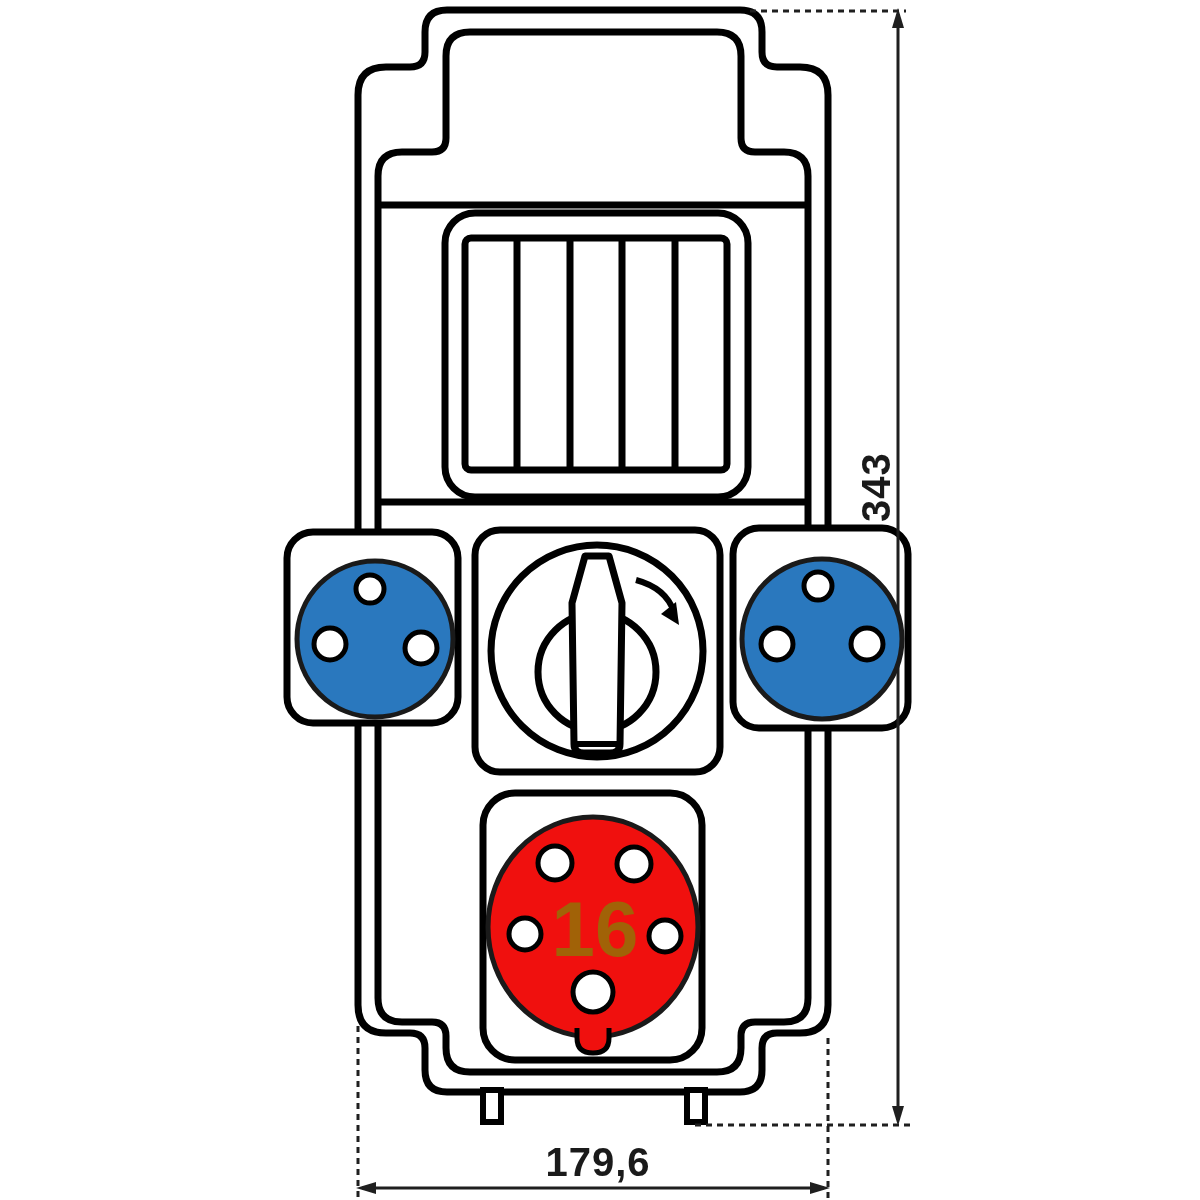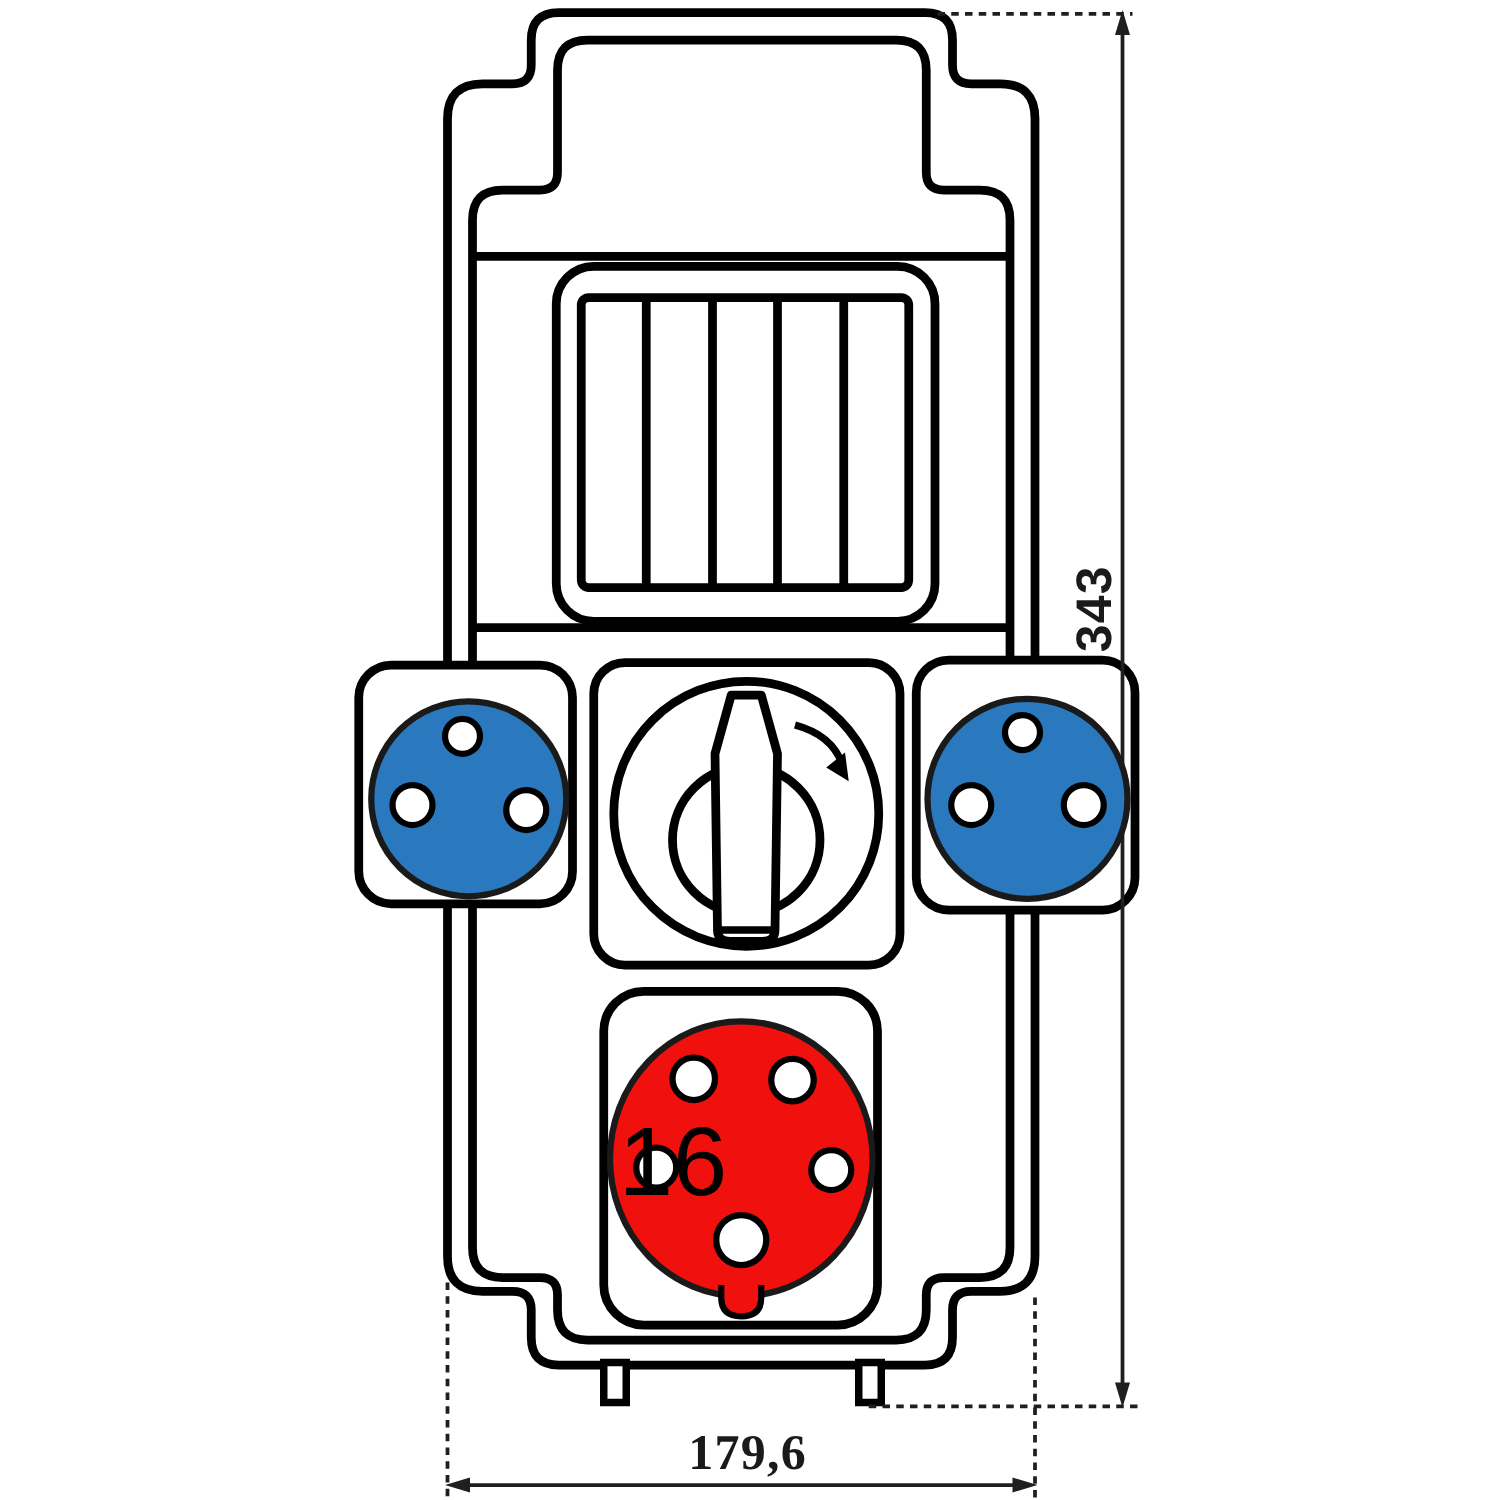--- a/index.html
+++ b/index.html
@@ -7,22 +7,22 @@
     position:relative;width:1200px;height:1200px;background:#ffffff;
     font-family:"Liberation Sans",sans-serif;overflow:hidden;
   }
   .stage svg{position:absolute;left:0;top:0;}
   .dim-label{
     position:absolute;color:#1a1a1a;font-weight:bold;font-size:40px;
     text-align:center;line-height:44px;letter-spacing:1px;
   }
   .dim-label.vertical{transform:rotate(-90deg);transform-origin:50% 50%;}
   .rating-label{
-    position:absolute;color:#000000;font-weight:normal;font-size:78px;
-    text-align:left;line-height:80px;
+    position:absolute;color:#a16207;font-weight:bold;font-size:78px;
+    text-align:center;line-height:80px;
   }
 </style>
 </head>
 <body>
 
 <div class="stage">
   <svg width="1200" height="1200" viewBox="0 0 1200 1200">
 
     <path d="M 447,10 H 740 Q 762,10 762,32 V 52 q 0,15 15,15 H 800 q 28,0 28,28 V 1005 q 0,28 -28,28 H 777 q -15,0 -15,15 V 1070 Q 762,1092 740,1092 H 447 Q 425,1092 425,1070 V 1048 q 0,-15 -15,-15 H 386 q -28,0 -28,-28 V 95 q 0,-28 28,-28 H 410 q 15,0 15,-15 V 32 Q 425,10 447,10 Z" fill="#ffffff" stroke="#000000" stroke-width="7"></path>
     <path d="M 470,32 H 717 Q 741,32 741,56 V 138 q 0,14 14,14 H 784 q 24,0 24,24 V 998 q 0,24 -24,24 H 755 q -14,0 -14,14 V 1048 Q 741,1072 717,1072 H 470 Q 446,1072 446,1048 V 1036 q 0,-14 -14,-14 H 402 q -24,0 -24,-24 V 176 q 0,-24 24,-24 H 432 q 14,0 14,-14 V 56 Q 446,32 470,32 Z" fill="#ffffff" stroke="#000000" stroke-width="7"></path>
@@ -80,14 +80,14 @@
     <circle cx="634" cy="864" r="17" fill="#ffffff" stroke="#000000" stroke-width="5"></circle>
     <circle cx="525" cy="934" r="16" fill="#ffffff" stroke="#000000" stroke-width="5"></circle>
     <circle cx="665" cy="936" r="16" fill="#ffffff" stroke="#000000" stroke-width="5"></circle>
     <circle cx="593" cy="992" r="20" fill="#ffffff" stroke="#000000" stroke-width="5"></circle>
   </svg>
 
   <div class="rating-label" style="left:495px;top:889px;width:200px;">16</div>
 
   <div class="dim-label vertical" style="left:816px;top:465px;width:120px;height:44px;">343</div>
 
-  <div class="dim-label" style="left:493px;top:1140px;width:210px;font-family:Liberation Serif, serif;">179,6</div>
+  <div class="dim-label" style="left:493px;top:1140px;width:210px;">179,6</div>
 </div>
 
 </body></html>

